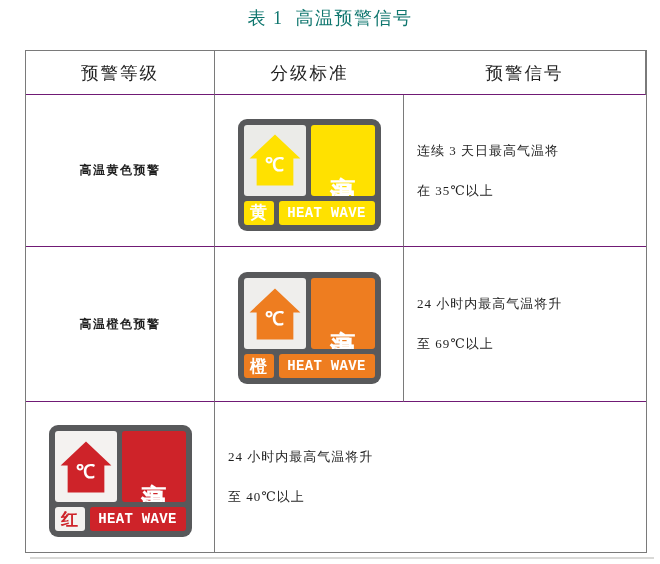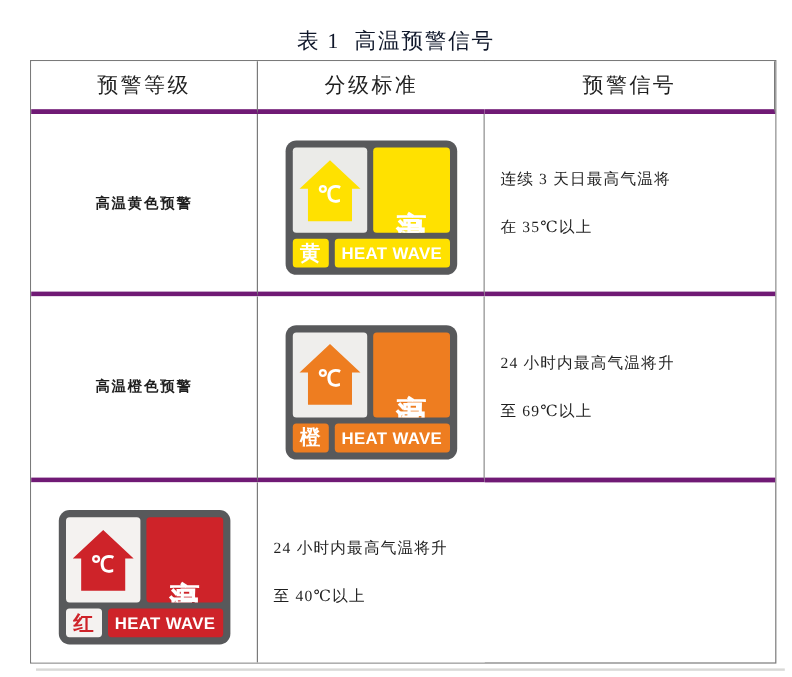--- a/index.html
+++ b/index.html
@@ -5,39 +5,39 @@
   html,body { margin:0; padding:0; background:#ffffff; }
   .canvas {
     position:relative;
     width:660px; height:564px;
     background:#ffffff;
     font-family:"Liberation Serif","DejaVu Serif",serif;
     color:#1f1f1f;
     overflow:hidden;
   }
   .doc-title {
-    position:absolute; top:22px; left:0; right:0;
+    position:absolute; top:6px; left:0; right:0;
     text-align:center;
     font-size:18px;
     letter-spacing:1.5px;
     white-space:pre;
-    color:#0f172a;
+    color:#0f766e;
   }
   
   .warning-table {
     position:absolute; left:25px; top:50px;
     display:grid;
     grid-template-columns:189px 189px 242px;
     grid-template-rows:44px 152px 155px 150px;
     border:1px solid #7a7a7a;
     box-sizing:content-box;
   }
   .cell {
     border-right:1px solid #7a7a7a;
-    border-bottom:4px solid #701a75;
+    border-bottom:1px solid #701a75;
     display:flex; align-items:center; justify-content:center;
     box-sizing:border-box;
     background:#fff;
   }
   .cell.last-col { border-right:none; }
   .cell.last-row { border-bottom:none; }
   .head-cell { font-size:17.5px; letter-spacing:2px; }
   .level-cell { font-size:12px; letter-spacing:1.5px;font-weight:bold; }
   .criteria-cell {
     flex-direction:column;
@@ -91,21 +91,21 @@
   .panel-corner {
     width:30px;
     background:var(--corner-bg);
     color:var(--corner-fg);
     font-weight:bold; font-size:17px;
   }
   .panel-banner {
     flex:1;
     background:var(--main);
     color:#ffffff;
-    font-family:Liberation Sans, sans-serif;
+    font-family:Liberation Mono, monospace;
     font-weight:bold; font-size:14px;
     letter-spacing:0.3px;
     white-space:nowrap;
   }
   
   .variant-yellow { --main:#FFE100; --panel-bg:#EBEBE8; --corner-bg:#FFE100; --corner-fg:#ffffff; }
   .variant-orange { --main:#EE7D20; --panel-bg:#EFEEEC; --corner-bg:#EE7D20; --corner-fg:#ffffff; }
   .variant-red    { --main:#CE2329; --panel-bg:#F4F2F0; --corner-bg:#F4F2F0; --corner-fg:#CE2329; }
   .bottom-rule {
     position:absolute; left:30px; top:557px;

